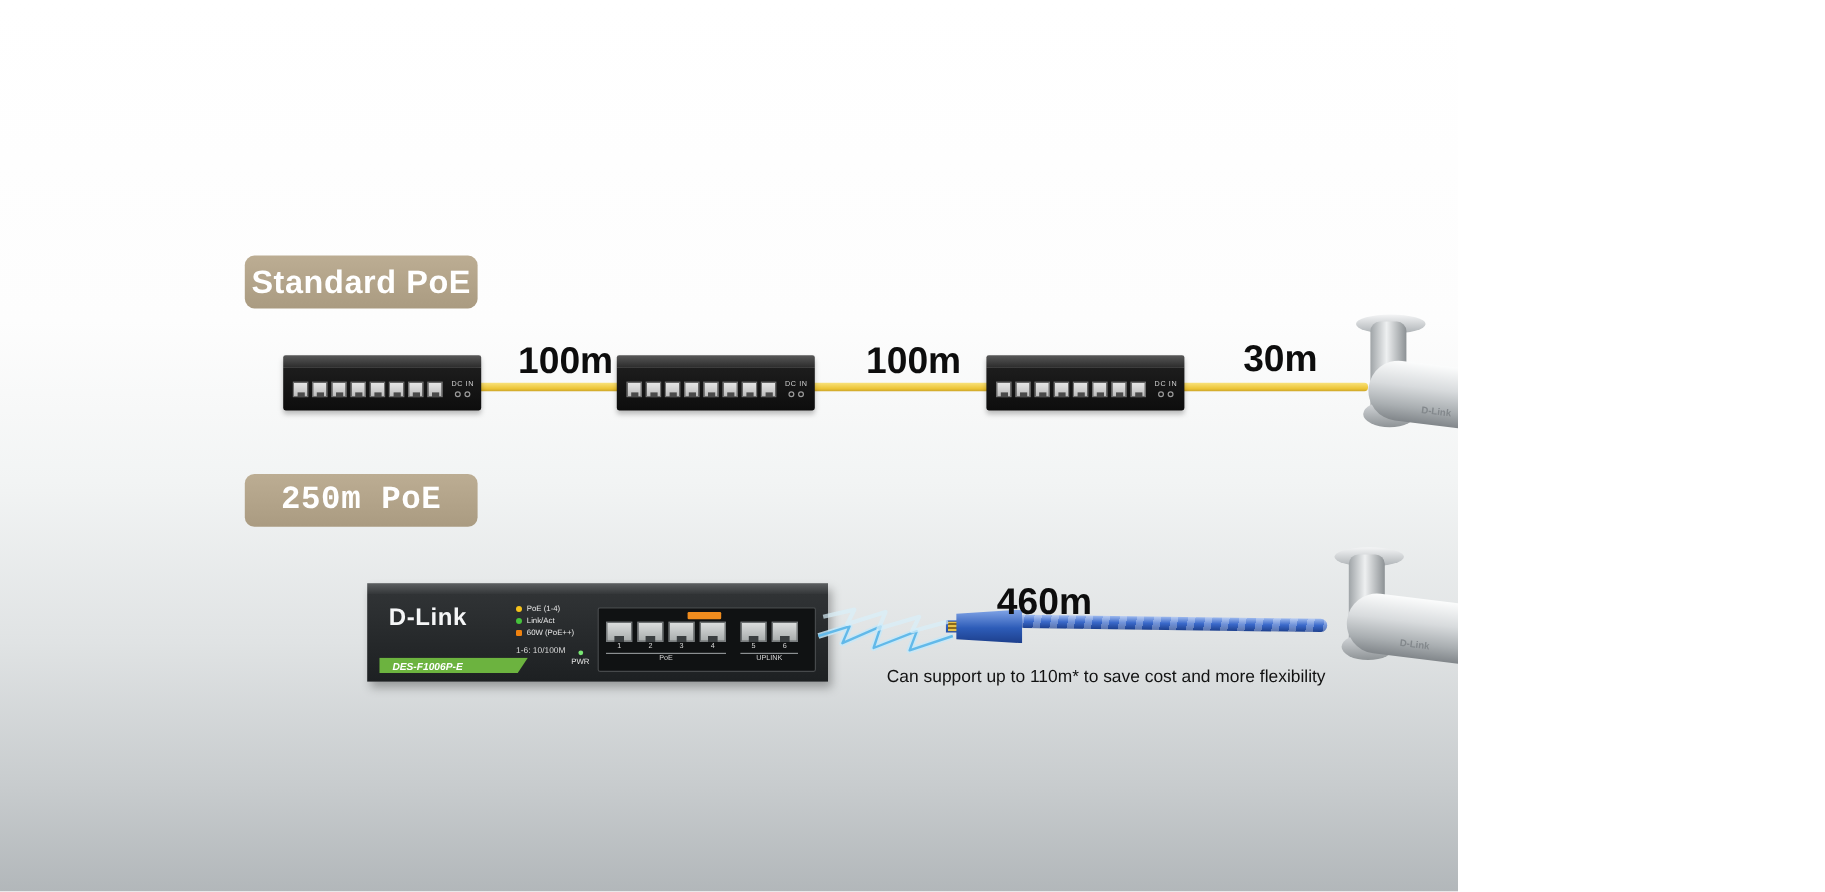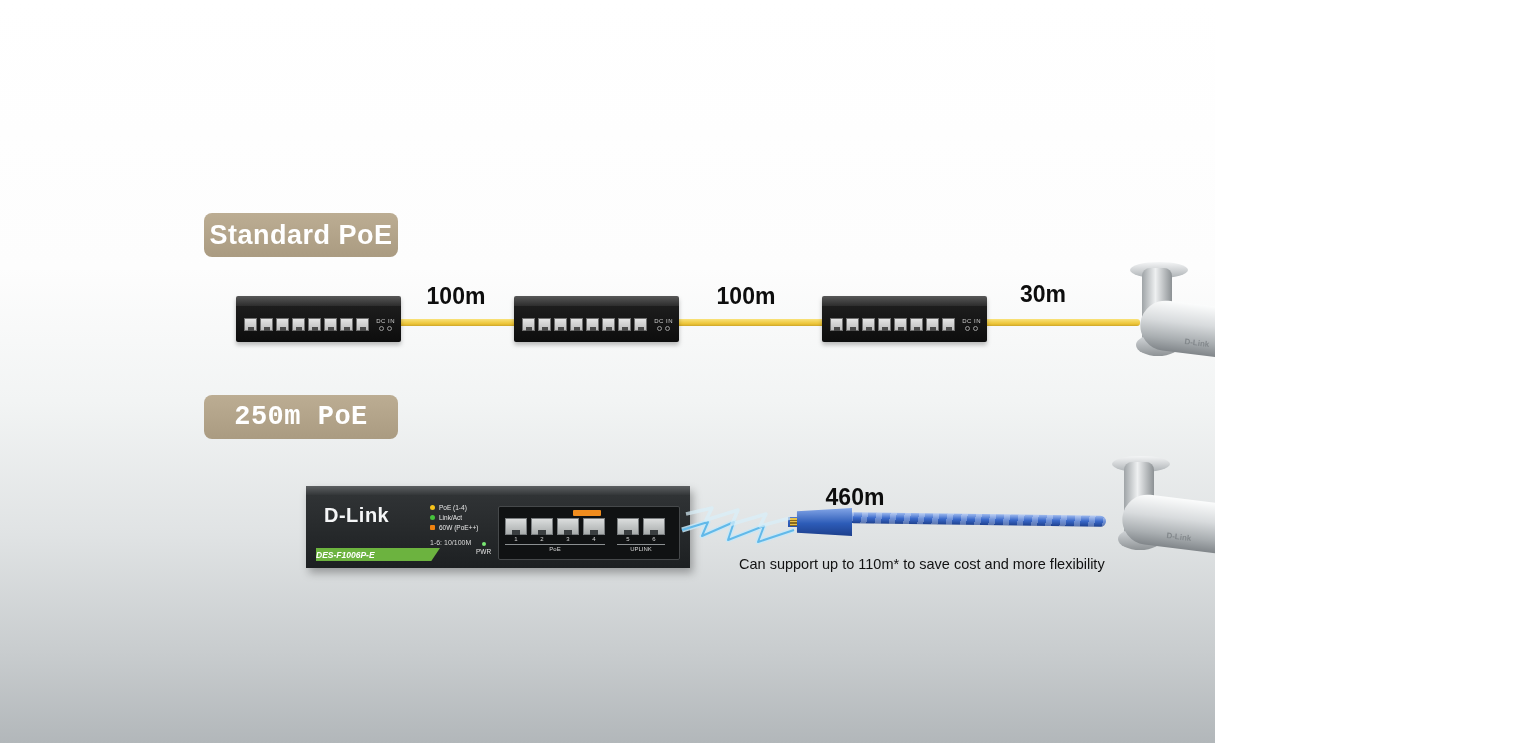--- a/index.html
+++ b/index.html
@@ -14,21 +14,21 @@
   .badge{
     position:absolute; left:204px; width:194px; height:44px;
     background:linear-gradient(180deg,#bcad93,#aa9b81);
     border-radius:8px; display:flex; align-items:center; justify-content:center; z-index:5;
   }
   .badge span{ font-size:27px; font-weight:bold; color:#ffffff; letter-spacing:0.5px; }
   .badge-standard{ top:213px; }
   .badge-extended{ top:395px;font-family:Liberation Mono, monospace; }
 
   
-  .dist{ position:absolute; width:110px; text-align:center; font-size:23px; font-weight:bold; color:#0d0d0d; z-index:5; }
+  .dist{ position:absolute; width:110px; text-align:right; font-size:31px; font-weight:bold; color:#0d0d0d; z-index:5; }
   .dist-1{ left:401px; top:283px; }
   .dist-2{ left:691px; top:283px; }
   .dist-3{ left:988px; top:281px; }
   .dist-250{ left:800px; top:484px; }
   .caption{ position:absolute; left:739px; top:556px; font-size:14.5px; color:#121212; z-index:5; }
   .footnote{ position:absolute; left:283px; top:582px; font-size:12.5px; color:#e8322d; z-index:5; }
 
   
   .cable-yellow{
     position:absolute; left:300px; top:319px; width:840px; height:7px; z-index:1;
@@ -52,21 +52,21 @@
   .sw-big .btop{ height:9px; background:linear-gradient(180deg,#5c5f61,#343739); }
   .sw-big .bfront{ position:relative; height:73px; background:linear-gradient(180deg,#303335,#1d2022); }
   .brand{ position:absolute; left:18px; top:9px; font-size:20px; font-weight:bold; color:#f5f6f7; letter-spacing:0.5px; }
   .legend{ position:absolute; left:124px; top:9px; display:flex; flex-direction:column; gap:3px; }
   .lrow{ display:flex; align-items:center; gap:4px; }
   .led{ width:5px; height:5px; border-radius:50%; flex:none; }
   .led-y{ background:#f6c21b; } .led-g{ background:#46c33c; } .led-o{ background:#f0820f; border-radius:1px; }
   .ltext{ font-size:6.5px; color:#e8e8e8; }
   .speed{ position:absolute; left:124px; top:44px; font-size:7px; color:#dadada; }
   .model-strip{ position:absolute; left:10px; top:53px; width:124px; height:13px; background:#6cb33f;
-    clip-path:polygon(0 0,100% 0,93% 100%,0 100%); display:flex; align-items:center; padding-left:0; }
+    clip-path:polygon(0 0,100% 0,93% 100%,0 100%); display:flex; align-items:center; padding-left:11px; }
   .model-strip span{ font-size:8.5px; font-weight:bold; font-style:italic; color:#ffffff; }
   .pwr{ position:absolute; left:170px; top:47px; display:flex; flex-direction:column; align-items:center; gap:2px; }
   .pwr .pled{ width:4px; height:4px; border-radius:50%; background:#79e873; }
   .ptext{ font-size:6.5px; color:#e3e3e3; }
   .port-panel{ position:absolute; left:192px; top:11px; width:182px; height:54px; background:#101213;
     border:1px solid #46494b; border-radius:2px; padding:2px 6px; }
   .orange-tag{ position:absolute; left:74px; top:3px; width:28px; height:6px; background:#f08c1e; border-radius:1px; }
   .pgroups{ display:flex; gap:12px; margin-top:9px; }
   .pgroup{ display:flex; flex-direction:column; }
   .prow{ display:flex; gap:4px; }

